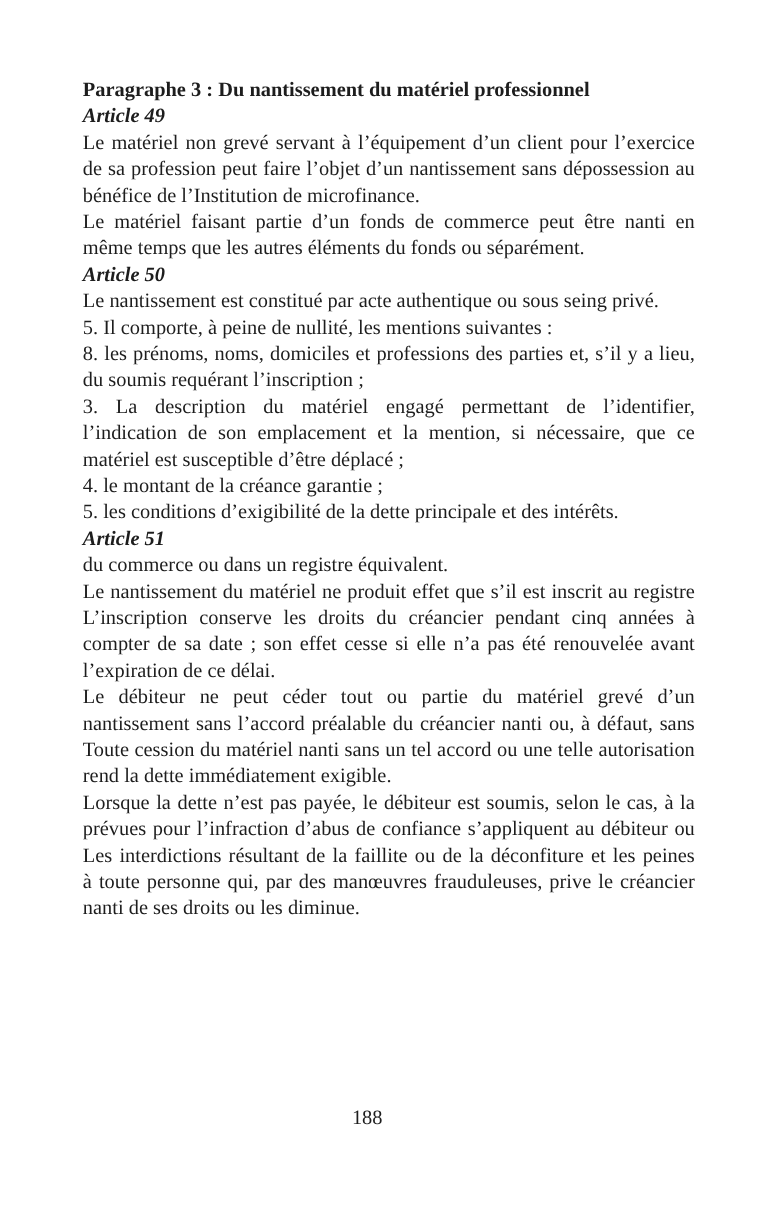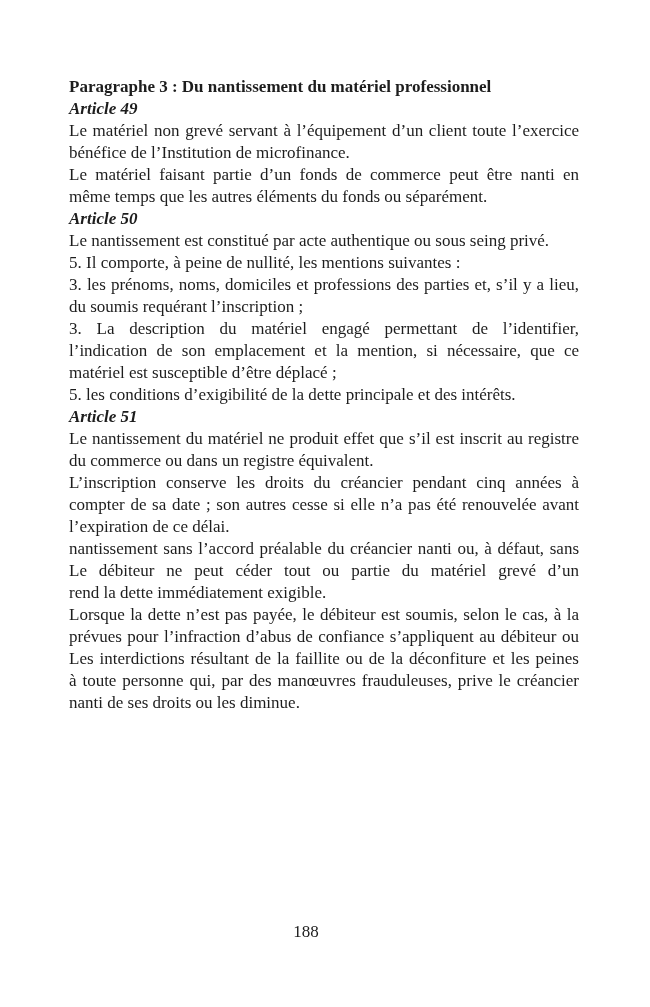--- a/index.html
+++ b/index.html
@@ -13,21 +13,21 @@
     height: 1007px;
     background: #ffffff;
     overflow: hidden;
     font-family: "Liberation Serif", "DejaVu Serif", serif;
     font-size: 17px;
     color: #1d1d1d;
   }
   .content {
     position: absolute;
     left: 69px;
-    top: 76px;
+    top: 64px;
     width: 510px;
   }
   .heading {
     font-weight: bold;
     line-height: 22px;
     text-align: left;
   }
   .block { margin: 0; }
   .line {
     line-height: 22px;
@@ -56,65 +56,70 @@
 <body>
 
 <div class="page">
   <div class="content">
     <div class="heading">Paragraphe 3 : Du nantissement du matériel professionnel</div>
     <div id="blocks">
         <div class="block article">
           <div class="line last">Article 49</div>
         </div>
         <div class="block para">
-          <div class="line">Le matériel non grevé servant à l’équipement d’un client toute l’exercice</div>
+          <div class="line">Le matériel non grevé servant à l’équipement d’un client pour l’exercice</div>
+          <div class="line">de sa profession peut faire l’objet d’un nantissement sans dépossession au</div>
           <div class="line last">bénéfice de l’Institution de microfinance.</div>
         </div>
         <div class="block para">
           <div class="line">Le matériel faisant partie d’un fonds de commerce peut être nanti en</div>
           <div class="line last">même temps que les autres éléments du fonds ou séparément.</div>
         </div>
         <div class="block article">
           <div class="line last">Article 50</div>
         </div>
         <div class="block para">
           <div class="line last">Le nantissement est constitué par acte authentique ou sous seing privé.</div>
         </div>
         <div class="block para">
           <div class="line last">5. Il comporte, à peine de nullité, les mentions suivantes :</div>
         </div>
         <div class="block para">
-          <div class="line">3. les prénoms, noms, domiciles et professions des parties et, s’il y a lieu,</div>
+          <div class="line">8. les prénoms, noms, domiciles et professions des parties et, s’il y a lieu,</div>
           <div class="line last">du soumis requérant l’inscription ;</div>
         </div>
         <div class="block para">
           <div class="line">3. La description du matériel engagé permettant de l’identifier,</div>
           <div class="line">l’indication de son emplacement et la mention, si nécessaire, que ce</div>
           <div class="line last">matériel est susceptible d’être déplacé ;</div>
         </div>
         <div class="block para">
+          <div class="line last">4. le montant de la créance garantie ;</div>
+        </div>
+        <div class="block para">
           <div class="line last">5. les conditions d’exigibilité de la dette principale et des intérêts.</div>
         </div>
         <div class="block article">
           <div class="line last">Article 51</div>
         </div>
         <div class="block para">
+          <div class="line last">du commerce ou dans un registre équivalent.</div>
           <div class="line">Le nantissement du matériel ne produit effet que s’il est inscrit au registre</div>
-          <div class="line last">du commerce ou dans un registre équivalent.</div>
         </div>
         <div class="block para">
           <div class="line">L’inscription conserve les droits du créancier pendant cinq années à</div>
-          <div class="line">compter de sa date ; son autres cesse si elle n’a pas été renouvelée avant</div>
+          <div class="line">compter de sa date ; son effet cesse si elle n’a pas été renouvelée avant</div>
           <div class="line last">l’expiration de ce délai.</div>
         </div>
         <div class="block para">
+          <div class="line">Le débiteur ne peut céder tout ou partie du matériel grevé d’un</div>
           <div class="line">nantissement sans l’accord préalable du créancier nanti ou, à défaut, sans</div>
-          <div class="line">Le débiteur ne peut céder tout ou partie du matériel grevé d’un</div>
         </div>
         <div class="block para">
+          <div class="line">Toute cession du matériel nanti sans un tel accord ou une telle autorisation</div>
           <div class="line last">rend la dette immédiatement exigible.</div>
         </div>
         <div class="block para">
           <div class="line">Lorsque la dette n’est pas payée, le débiteur est soumis, selon le cas, à la</div>
         </div>
         <div class="block para">
           <div class="line">prévues pour l’infraction d’abus de confiance s’appliquent au débiteur ou</div>
           <div class="line">Les interdictions résultant de la faillite ou de la déconfiture et les peines</div>
           <div class="line">à toute personne qui, par des manœuvres frauduleuses, prive le créancier</div>
           <div class="line last">nanti de ses droits ou les diminue.</div>

